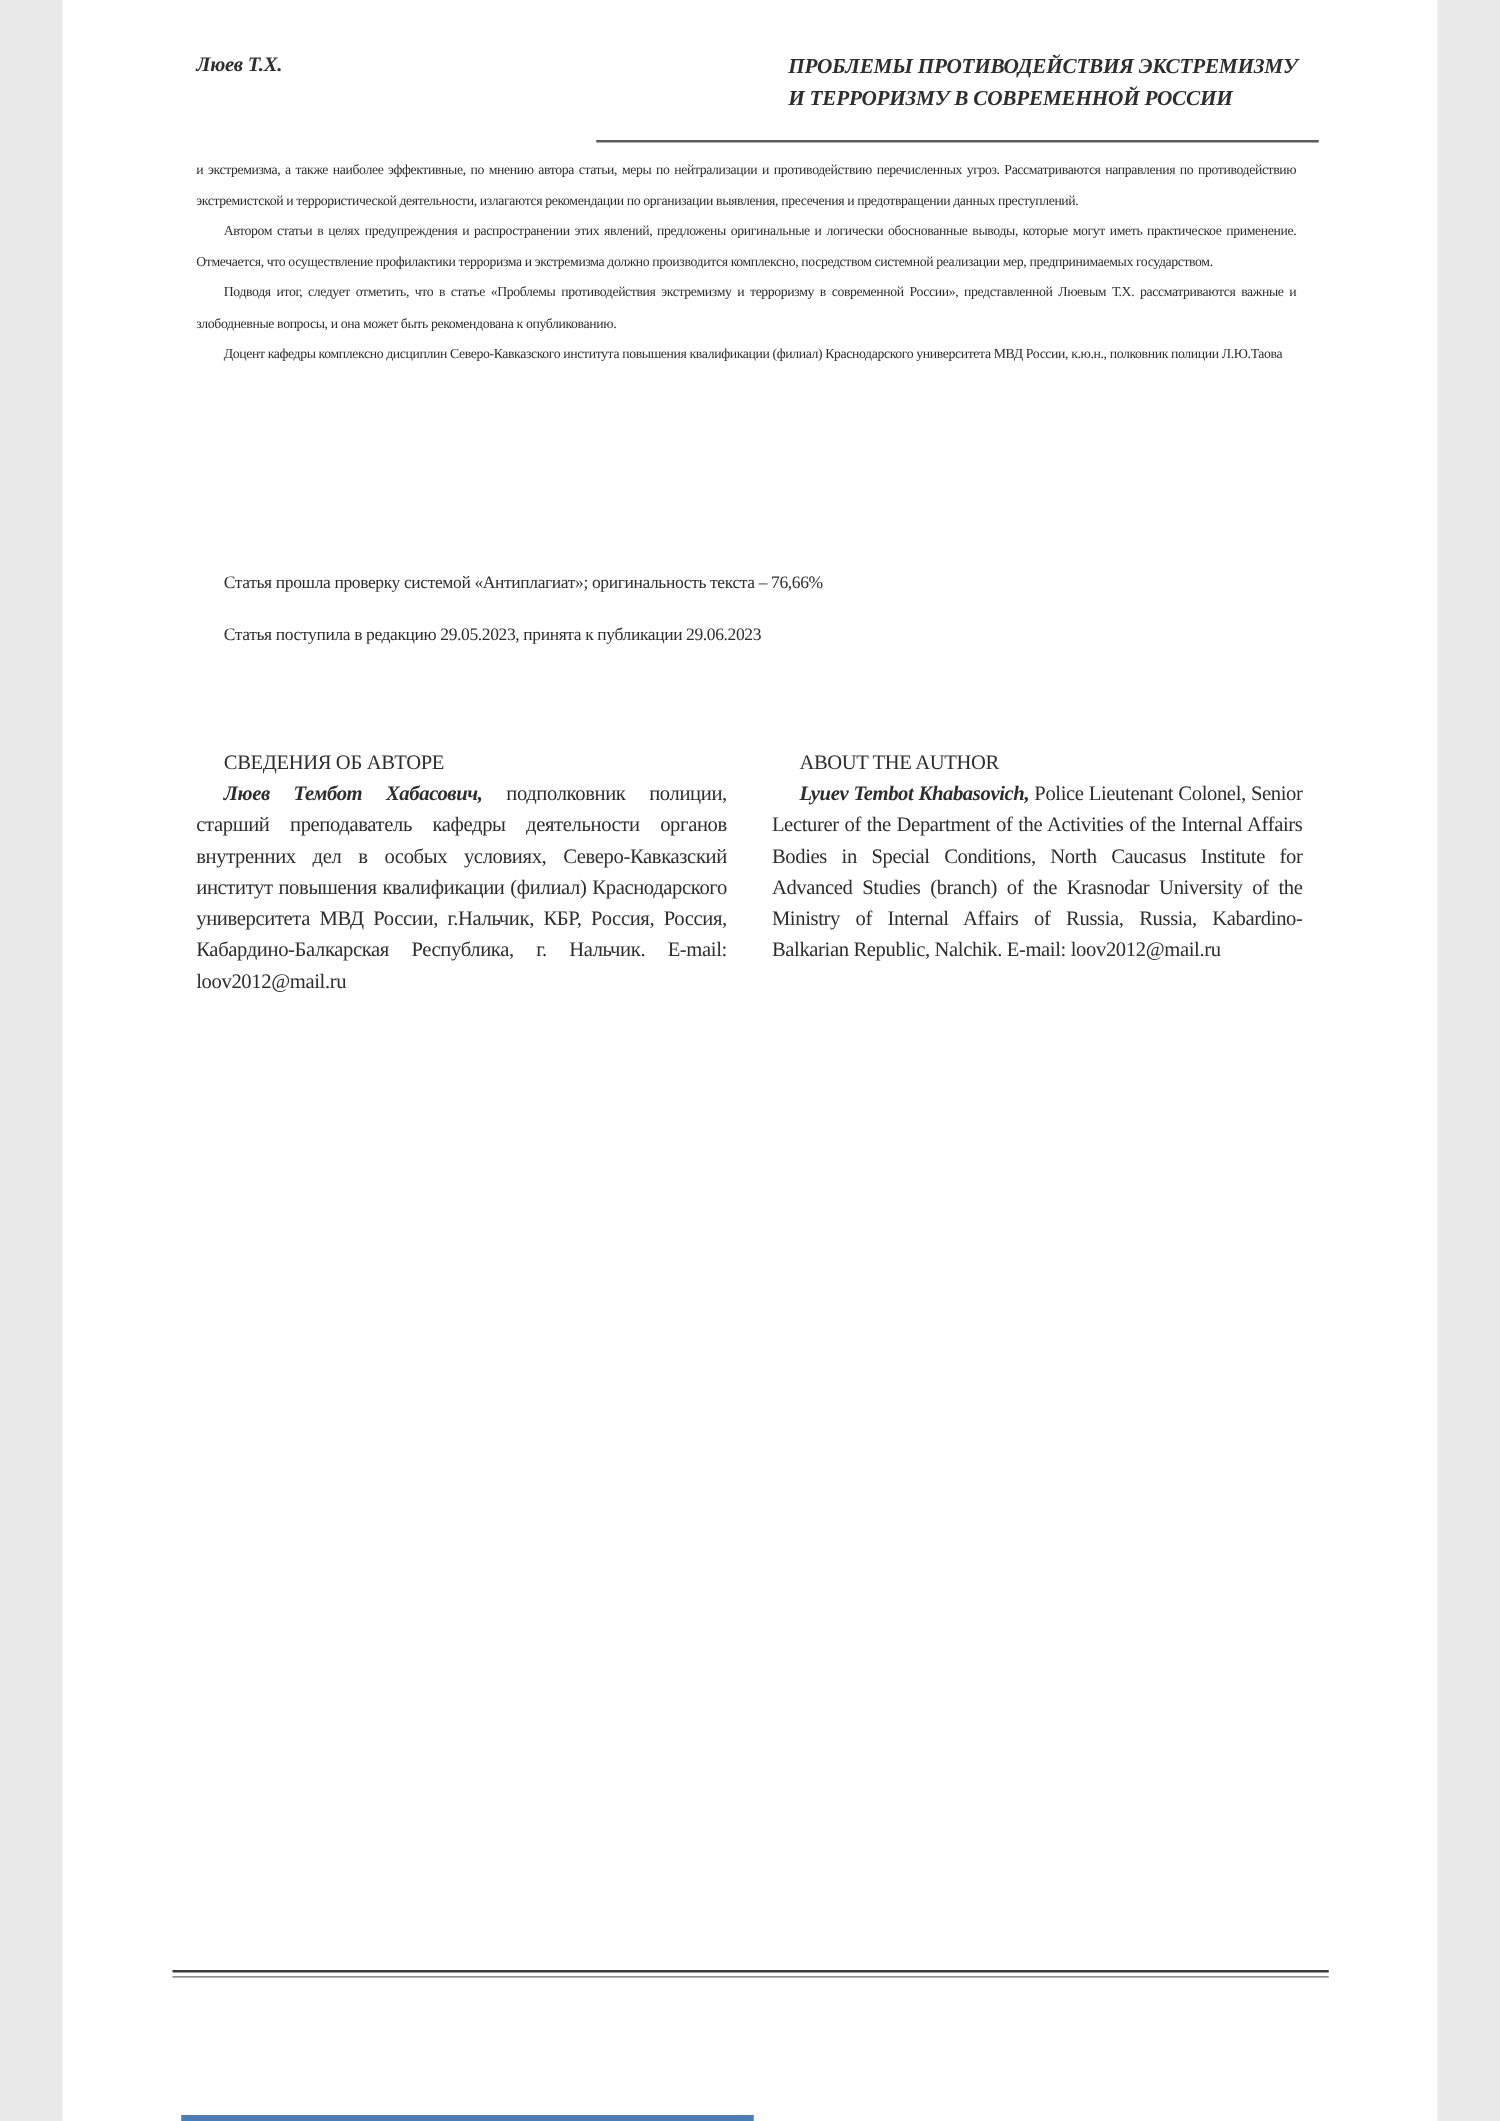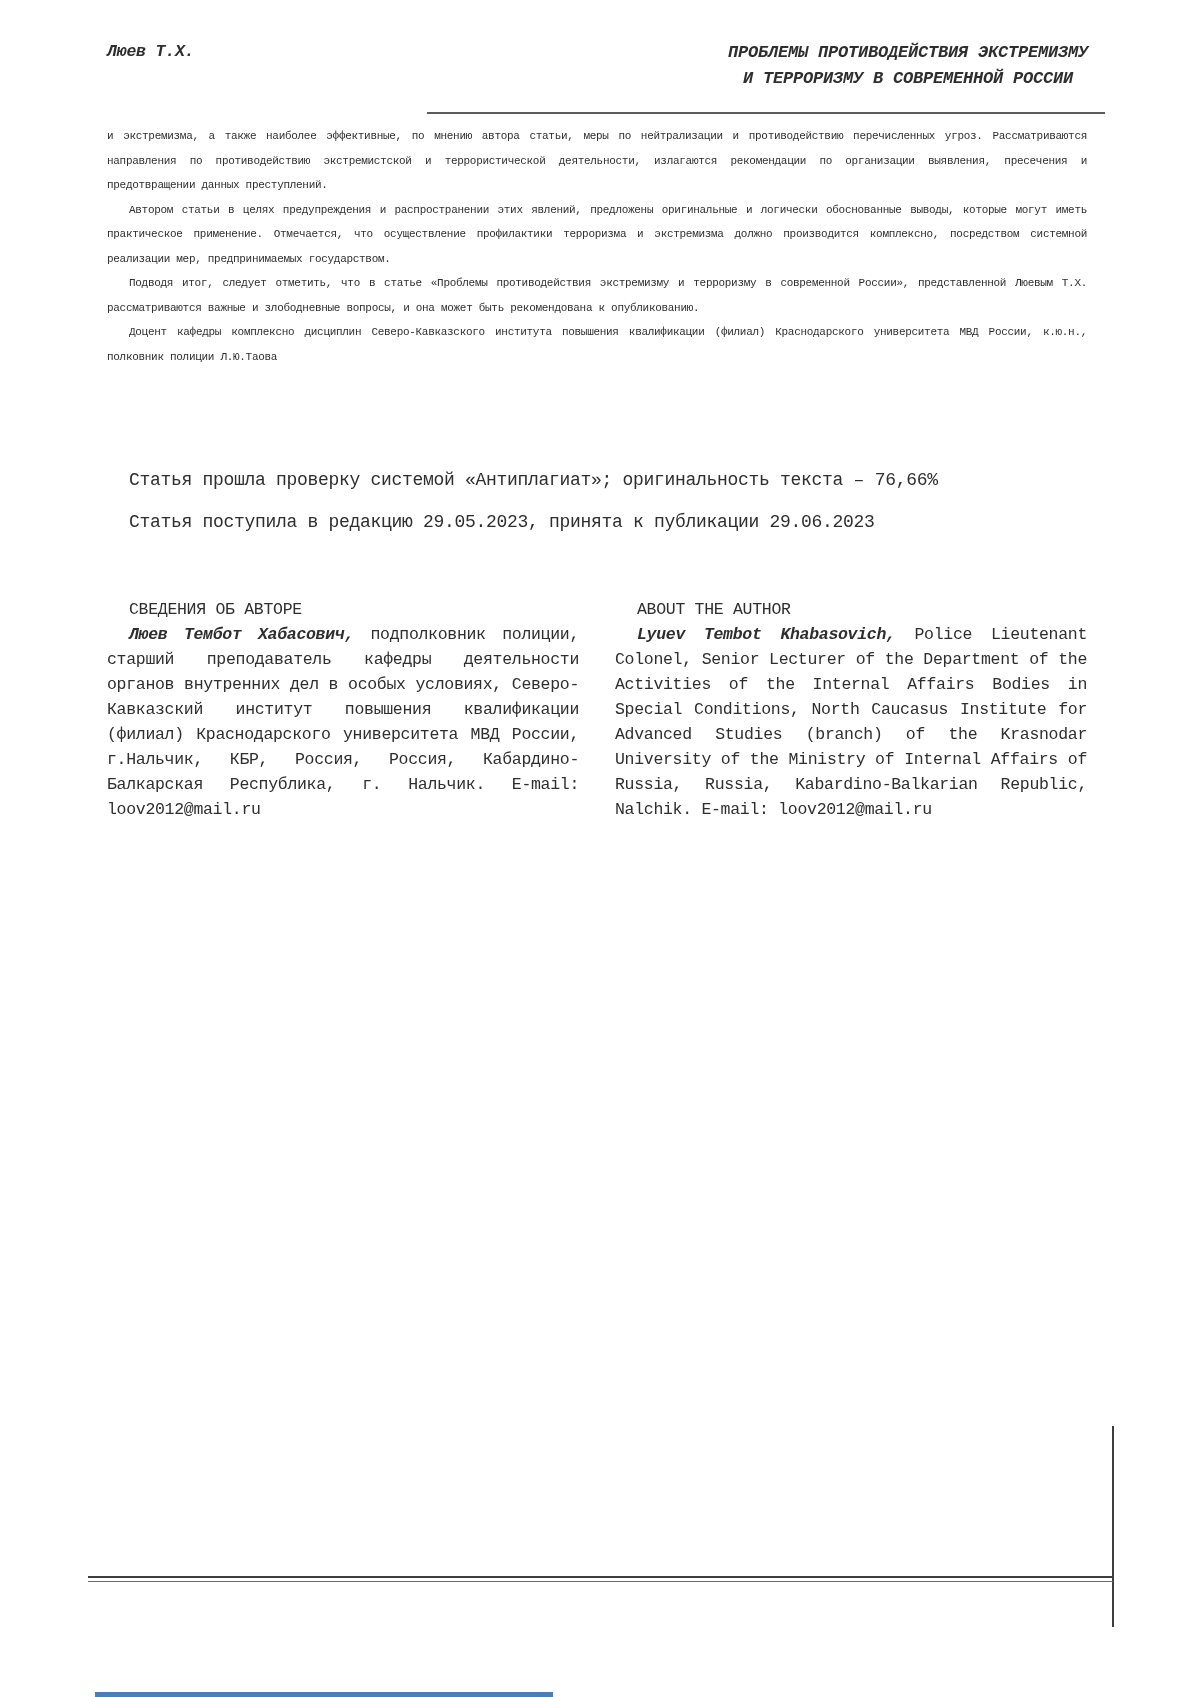--- a/index.html
+++ b/index.html
@@ -1,22 +1,22 @@
 <!DOCTYPE html>
 <html lang="ru"><head>
 <meta charset="utf-8">
 <style>
   html, body { margin: 0; padding: 0; background: #e9e9e9; }
   .page {
     position: relative;
-    width: 1200px;
+    width: 1100px;
     height: 1697px;
     margin: 0 auto;
     background: #ffffff;
-    font-family: Liberation Mono, monospace;
+    font-family: Liberation Serif, serif;
     color: #2e2e2e;
     overflow: hidden;
   }
   
   .header {
     position: absolute;
     left: 107px;
     right: 112px;
     top: 40px;
     display: flex;
@@ -24,21 +24,21 @@
     align-items: flex-start;
   }
   .header-author {
     font-size: 16.5px;
     font-weight: bold;
     font-style: italic;
     letter-spacing: -0.2px;
     padding-top: 2px;
   }
   .header-title {
-    text-align: center;
+    text-align: left;
     font-size: 17px;
     font-weight: bold;
     font-style: italic;
     line-height: 26px;
     letter-spacing: -0.2px;
   }
   .header-rule {
     position: absolute;
     left: 427px;
     right: 95px;
@@ -57,22 +57,22 @@
     letter-spacing: -0.3px;
     text-align: justify;
   }
   .review p { margin: 0; }
   .review p.indent { text-indent: 22px; }
   
   .checks {
     position: absolute;
     left: 107px;
     right: 113px;
-    top: 468px;
-    font-size: 18px;
+    top: 454px;
+    font-size: 14px;
     line-height: 25px;
     letter-spacing: -0.3px;
   }
   .checks p { margin: 0; padding-left: 22px; }
   .checks .gap { margin-top: 17px; }
   
   .about {
     position: absolute;
     left: 107px;
     right: 108px;

